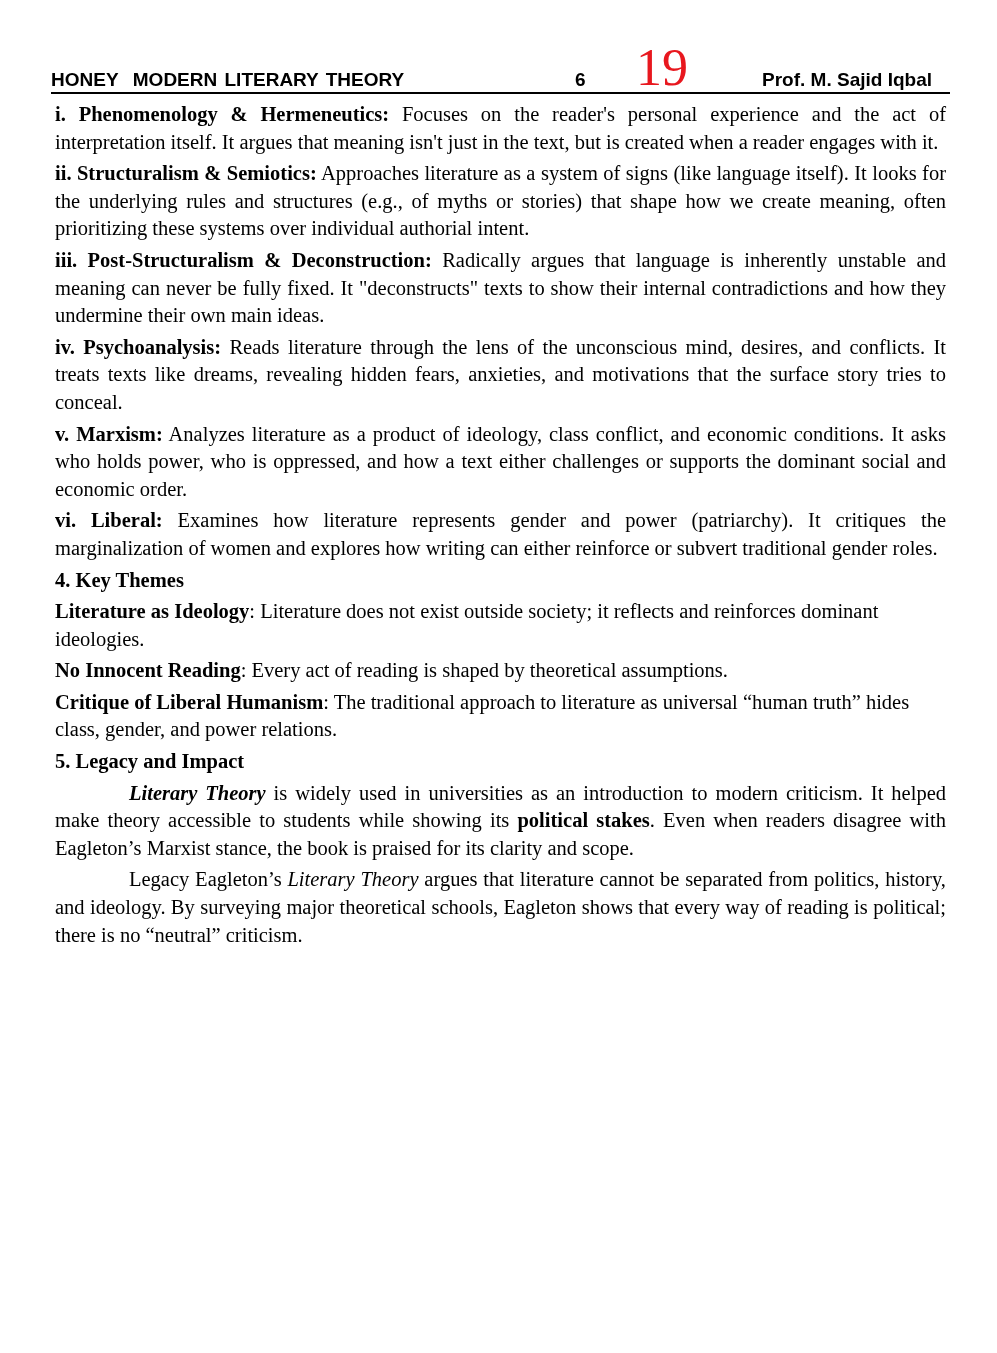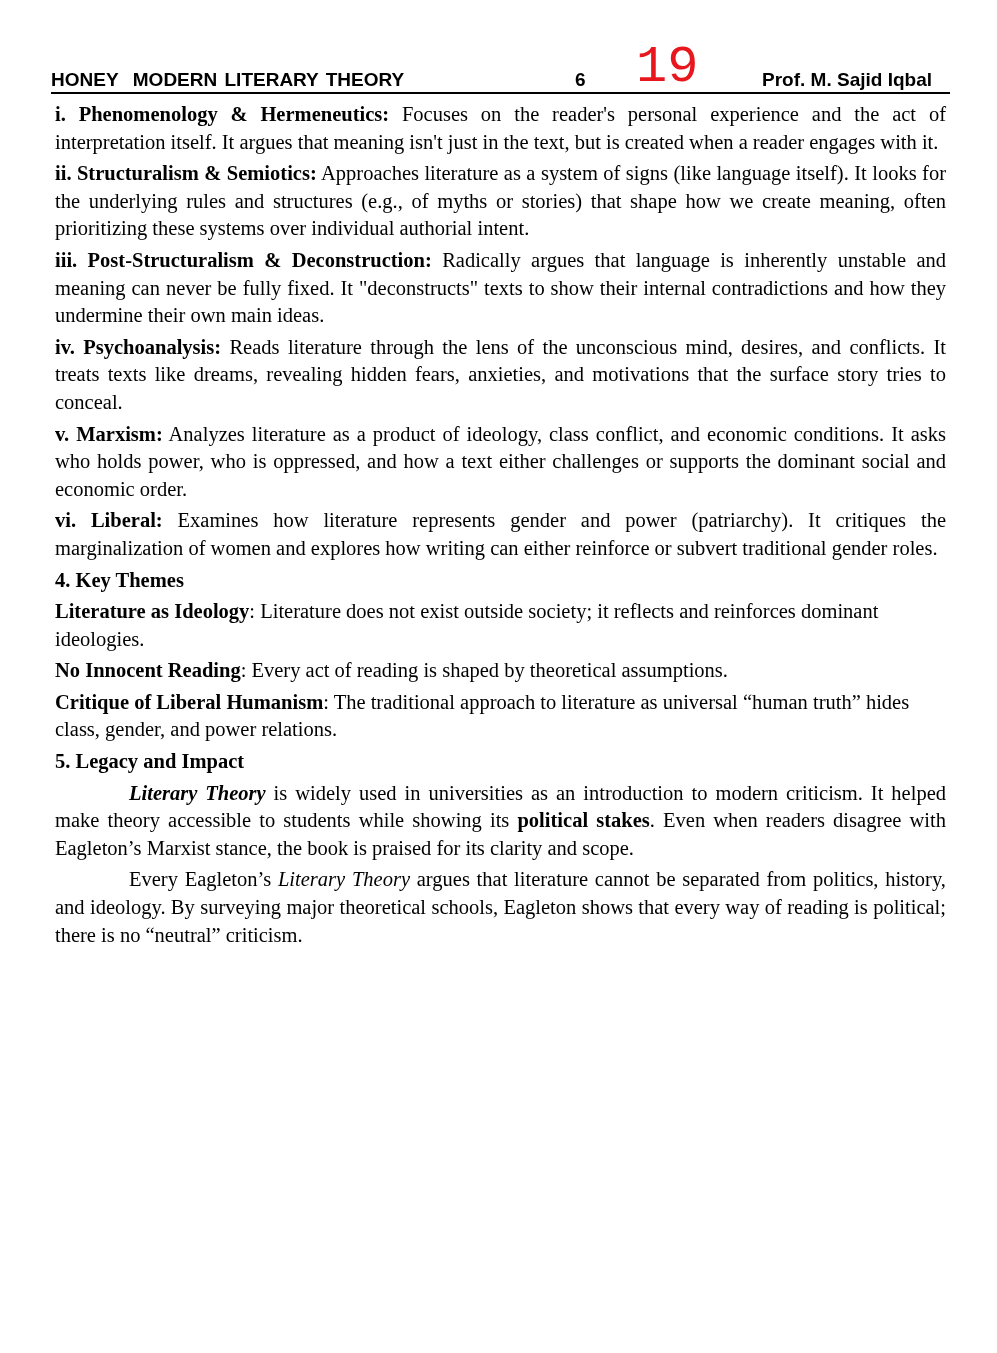--- a/index.html
+++ b/index.html
@@ -40,21 +40,21 @@
     }
     .header .chapter {
       position: absolute;
       left: 524px;
       bottom: 1px;
     }
     .header .page-no {
       position: absolute;
       left: 585px;
       bottom: -2px;
-      font-family: Liberation Mono, monospace;
+      font-family: Liberation Serif, serif;
       font-weight: normal;
       font-size: 52px;
       color: #e8171e;
       line-height: 1;
     }
     .header .author {
       position: absolute;
       right: 18px;
       bottom: 1px;
       margin-left: 32px;
@@ -123,17 +123,17 @@
       <b>Critique of Liberal Humanism</b><span>: The traditional approach to literature as universal “human truth” hides class, gender, and power relations.</span>
     </p>
 
     <p class="left">
       <b>5. Legacy and Impact</b>
     </p>
     <p class="indent">
       <b><i>Literary Theory</i></b><span> is widely used in universities as an introduction to modern criticism. It helped make theory accessible to students while showing its </span><b>political stakes</b><span>. Even when readers disagree with Eagleton’s Marxist stance, the book is praised for its clarity and scope.</span>
     </p>
     <p class="indent">
-      <span>Every Eagleton’s </span><i>Literary Theory</i><span> argues that literature cannot be separated from politics, history, and ideology. By surveying major theoretical schools, Eagleton shows that every way of reading is political; there is no “neutral” criticism.</span>
+      <span>Legacy Eagleton’s </span><i>Literary Theory</i><span> argues that literature cannot be separated from politics, history, and ideology. By surveying major theoretical schools, Eagleton shows that every way of reading is political; there is no “neutral” criticism.</span>
     </p>
 
   </div>
 </div>
 
 </body></html>

